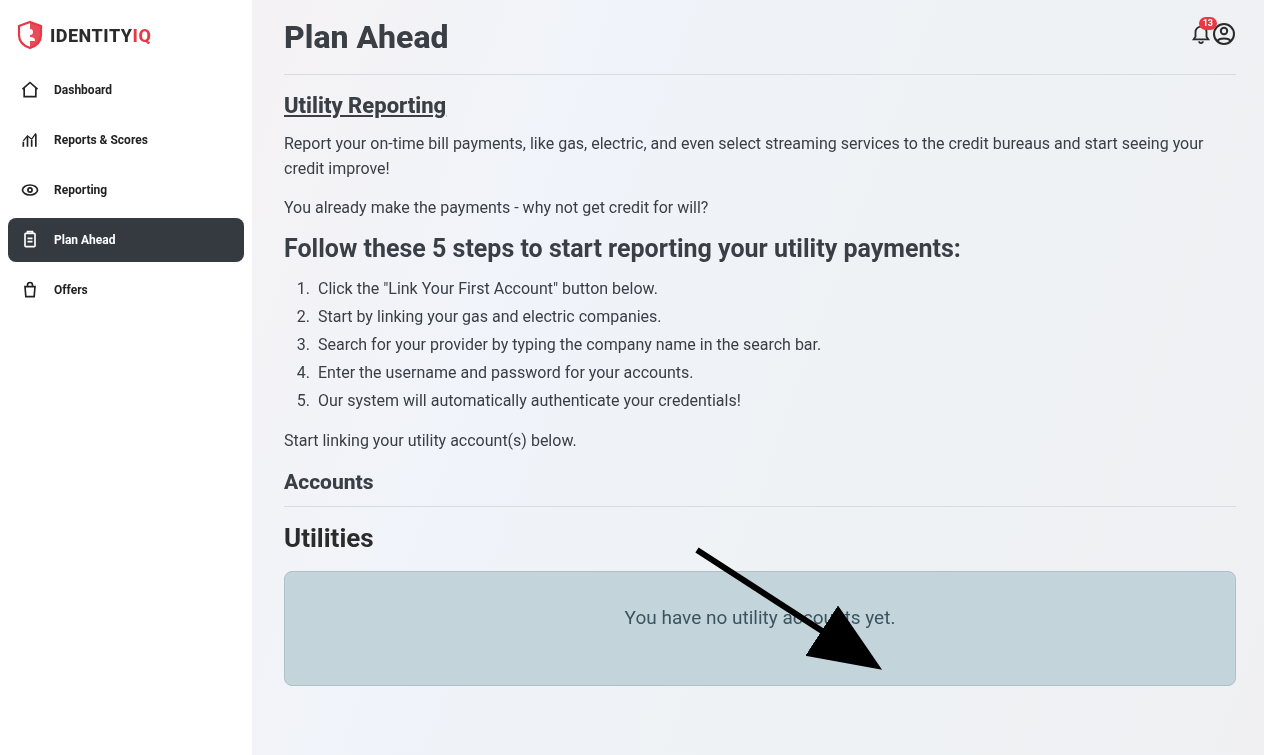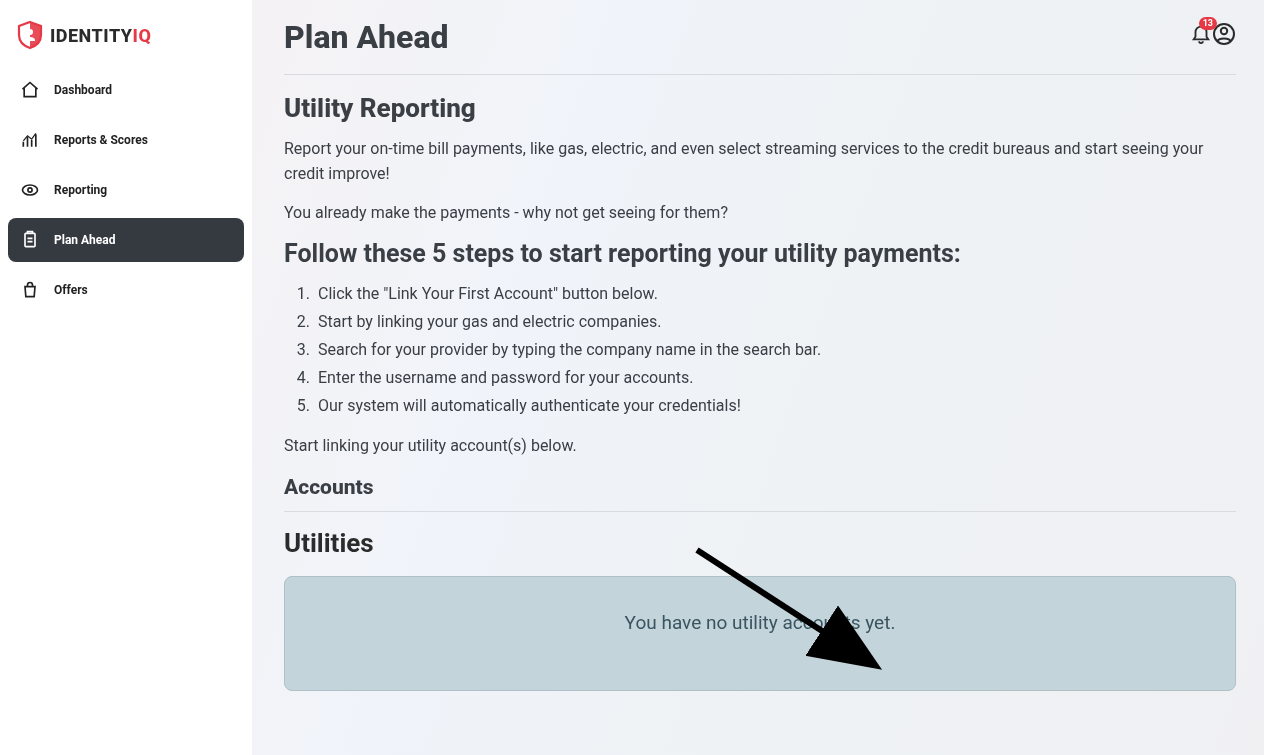--- a/index.html
+++ b/index.html
@@ -86,24 +86,25 @@
   line-height: 11px;
 }
 .profile-icon { cursor: pointer; }
 hr.divider {
   border: none;
   border-top: 1px solid #d8dce0;
   margin: 18px 0;
 }
 hr.divider.tight { margin: 12px 0 16px 0; }
 .section-title {
-  font-size: 26px;
+  font-size: 22px;
   font-weight: 800;
   color: #3a3e45;
   margin-bottom: 14px;
+  text-decoration: underline;
 }
 .subsection-title {
   font-size: 21px;
   font-weight: 800;
   color: #3a3e45;
   margin-bottom: 10px;
   margin-top: 16px;
 }
 .body-text {
   font-size: 16px;
@@ -251,21 +252,21 @@
         </svg>
       </div>
     </div>
   </div>
 
   <hr class="divider">
 
   <h2 class="section-title">Utility Reporting</h2>
 
   <p class="body-text">Report your on-time bill payments, like gas, electric, and even select streaming services to the credit bureaus and start seeing your credit improve!</p>
-  <p class="body-text">You already make the payments - why not get seeing for them?</p>
+  <p class="body-text">You already make the payments - why not get credit for will?</p>
 
   <h3 class="steps-header">Follow these 5 steps to start reporting your utility payments:</h3>
   <ol class="steps">
     <li>Click the "Link Your First Account" button below.</li>
     <li>Start by linking your gas and electric companies.</li>
     <li>Search for your provider by typing the company name in the search bar.</li>
     <li>Enter the username and password for your accounts.</li>
     <li>Our system will automatically authenticate your credentials!</li>
   </ol>
 

